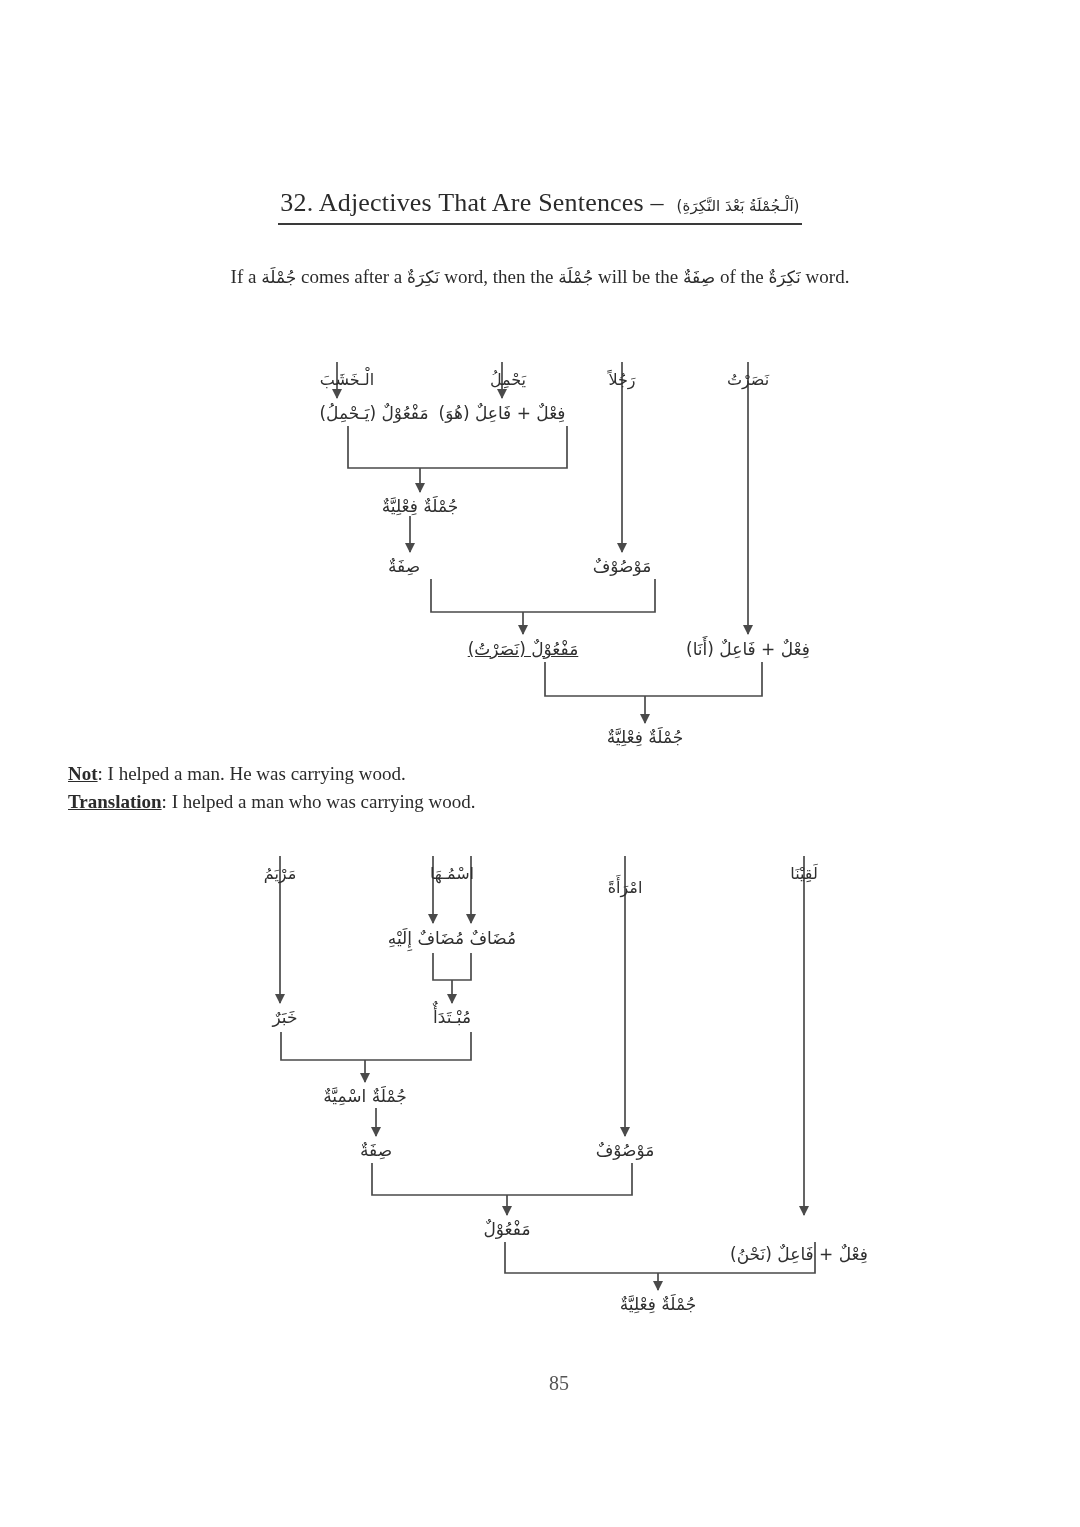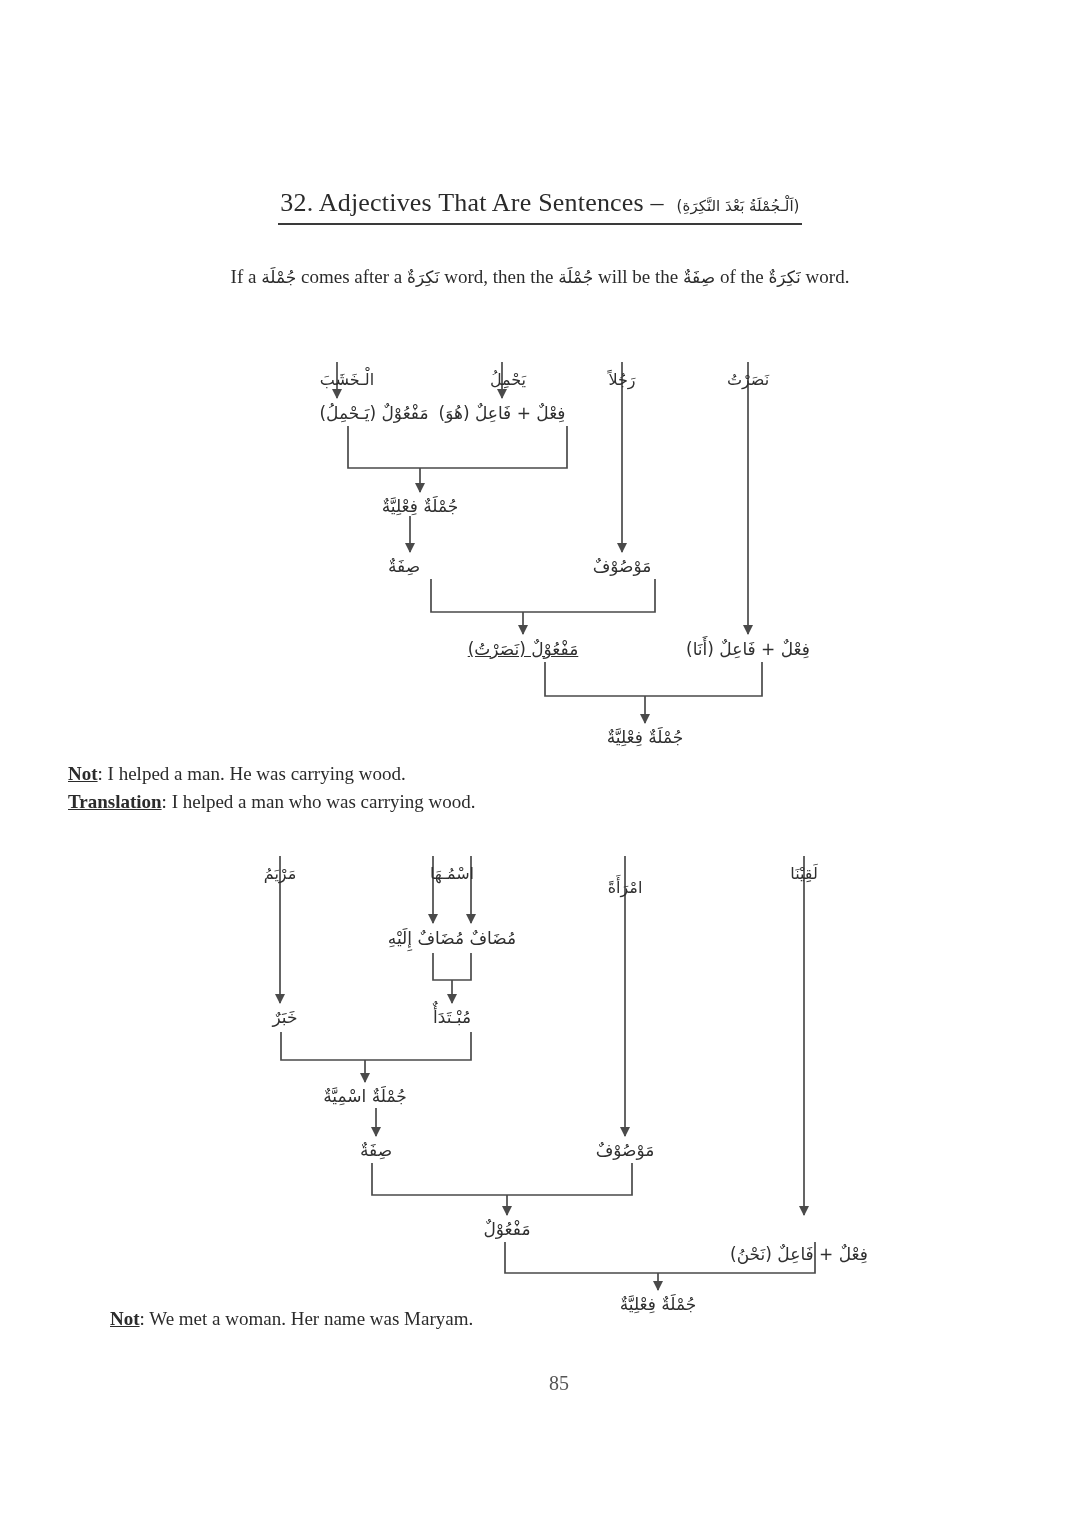--- a/index.html
+++ b/index.html
@@ -199,20 +199,17 @@
     <div class="node w-lbl" style="left:285px;top:187px;">خَبَرٌ</div>
     <div class="node w-lbl" style="left:365px;top:266px;">جُمْلَةٌ اسْمِيَّةٌ</div>
     <div class="node w-lbl" style="left:376px;top:320px;">صِفَةٌ</div>
     <div class="node w-lbl" style="left:625px;top:320px;">مَوْصُوْفٌ</div>
     <div class="node w-lbl" style="left:507px;top:399px;">مَفْعُوْلٌ</div>
     <div class="node w-lbl" style="left:799px;top:399px;margin-top:25px;">فِعْلٌ + فَاعِلٌ (نَحْنُ)</div>
     <div class="node w-lbl" style="left:658px;top:474px;">جُمْلَةٌ فِعْلِيَّةٌ</div>
   </div>
 
   <div class="trans" id="trans-2">
-    <span class="row">
-      <span class="key">Not</span><span>: We met a woman. Her name was Maryam.</span>
-    </span>
   </div>
 
   <div class="pageno">85</div>
 
 </div>
 
 </body></html>

